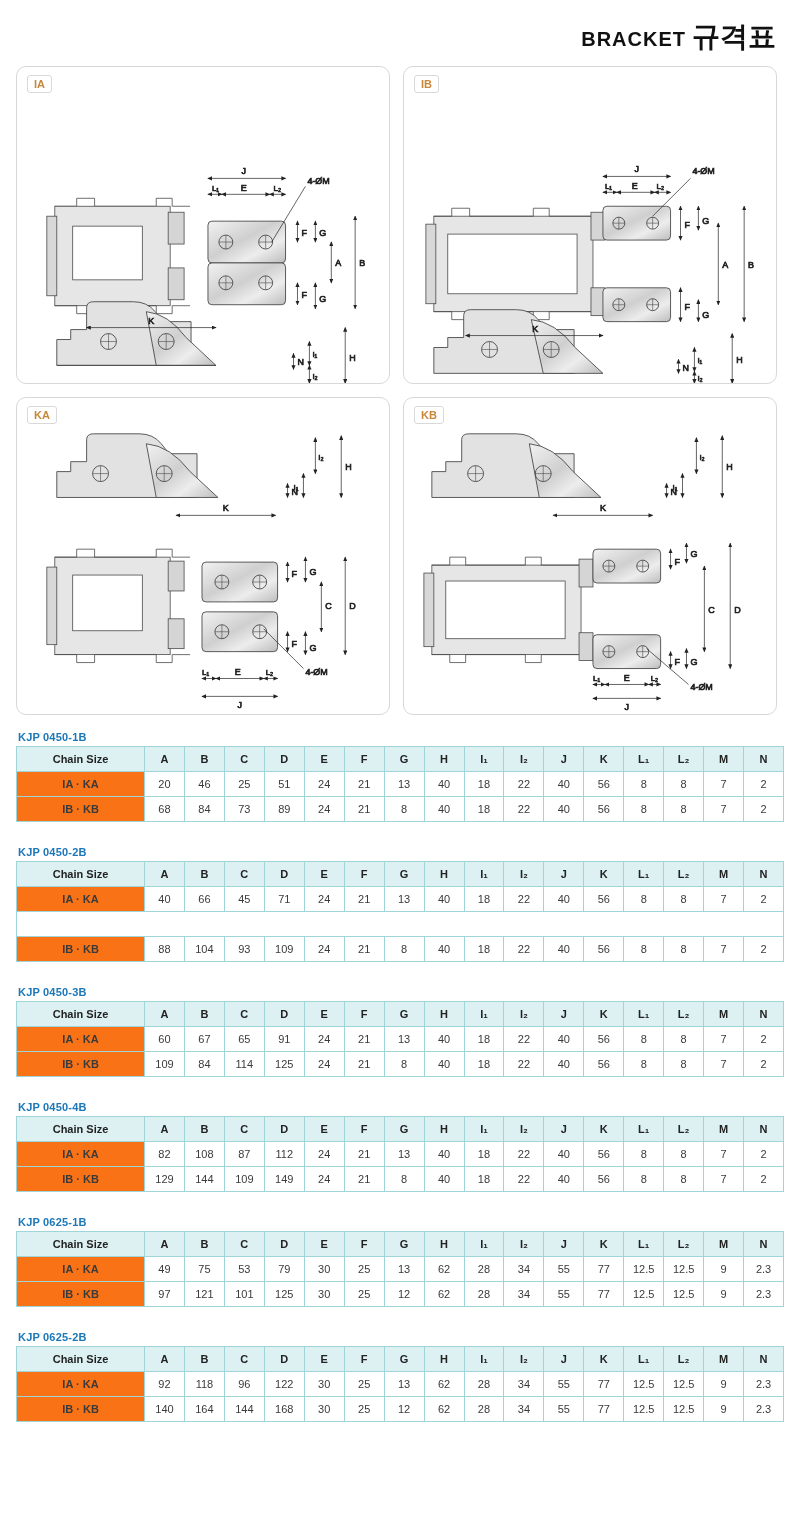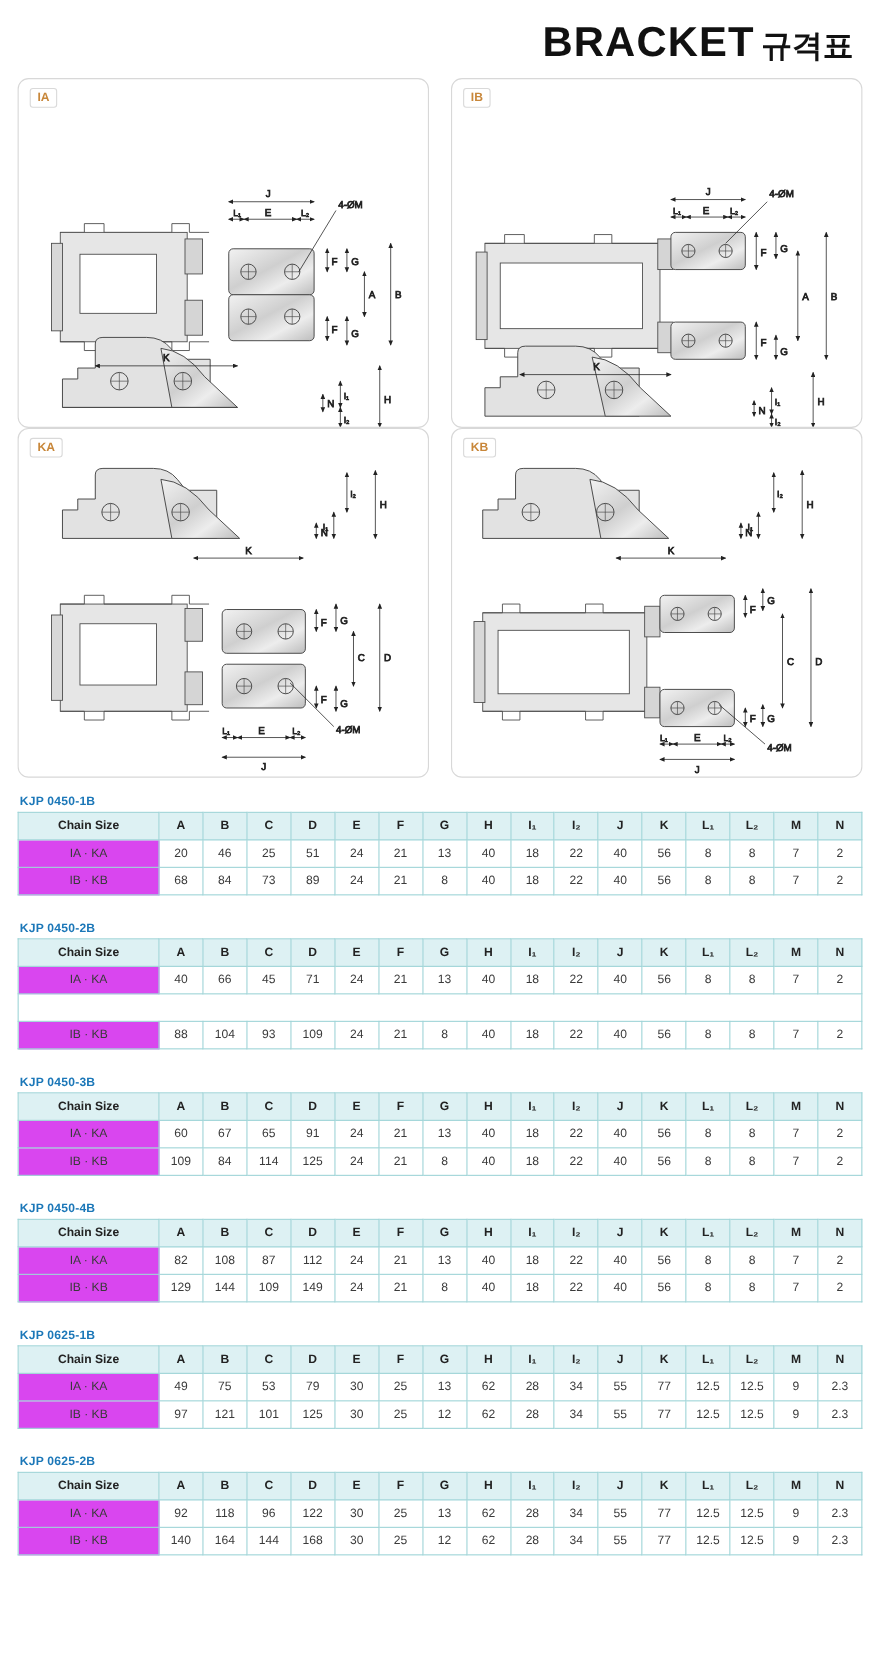--- a/index.html
+++ b/index.html
@@ -15,37 +15,36 @@
     height: 1525px;
     background: #fff;
     padding: 0 16px;
   }
   
   .title-row {
     text-align: right;
     padding: 18px 8px 10px 0;
   }
   .title-row .t1 {
-    font-size: 38px;
+    font-size: 20px;
     font-weight: bold;
     letter-spacing: 1px;
     color: #111;
   }
   .title-row .t2 {
     font-size: 28px;
     font-weight: bold;
     color: #111;
     margin-left: 6px;
   }
   
   .fig-grid {
     display: flex;
     flex-wrap: wrap;
-    gap: 0;
-    justify-content: space-between;
+    gap: 13px;
   }
   .fig-panel {
     width: 374px;
     height: 318px;
     border: 1px solid #d8d8d8;
     border-radius: 10px;
     position: relative;
     background: #fff;
     overflow: hidden;
   }
@@ -85,22 +84,22 @@
     height: 25px;
     padding: 0;
     font-weight: normal;
   }
   table.spec thead th {
     background: #ddf1f3;
     font-weight: bold;
     font-size: 11px;
   }
   table.spec tbody td.rowhead {
-    background: #d946ef;
-    font-weight: normal;
+    background: #f97316;
+    font-weight: bold;
   }
   table.spec th.first, table.spec td.rowhead { width: 128px; }
   table.spec td { color: #3a3a3a; }
   .gap-row td { border: none; height: 6px; background: #fff; }
 </style>
 </head>
 <body>
 
 <div class="page">
 

